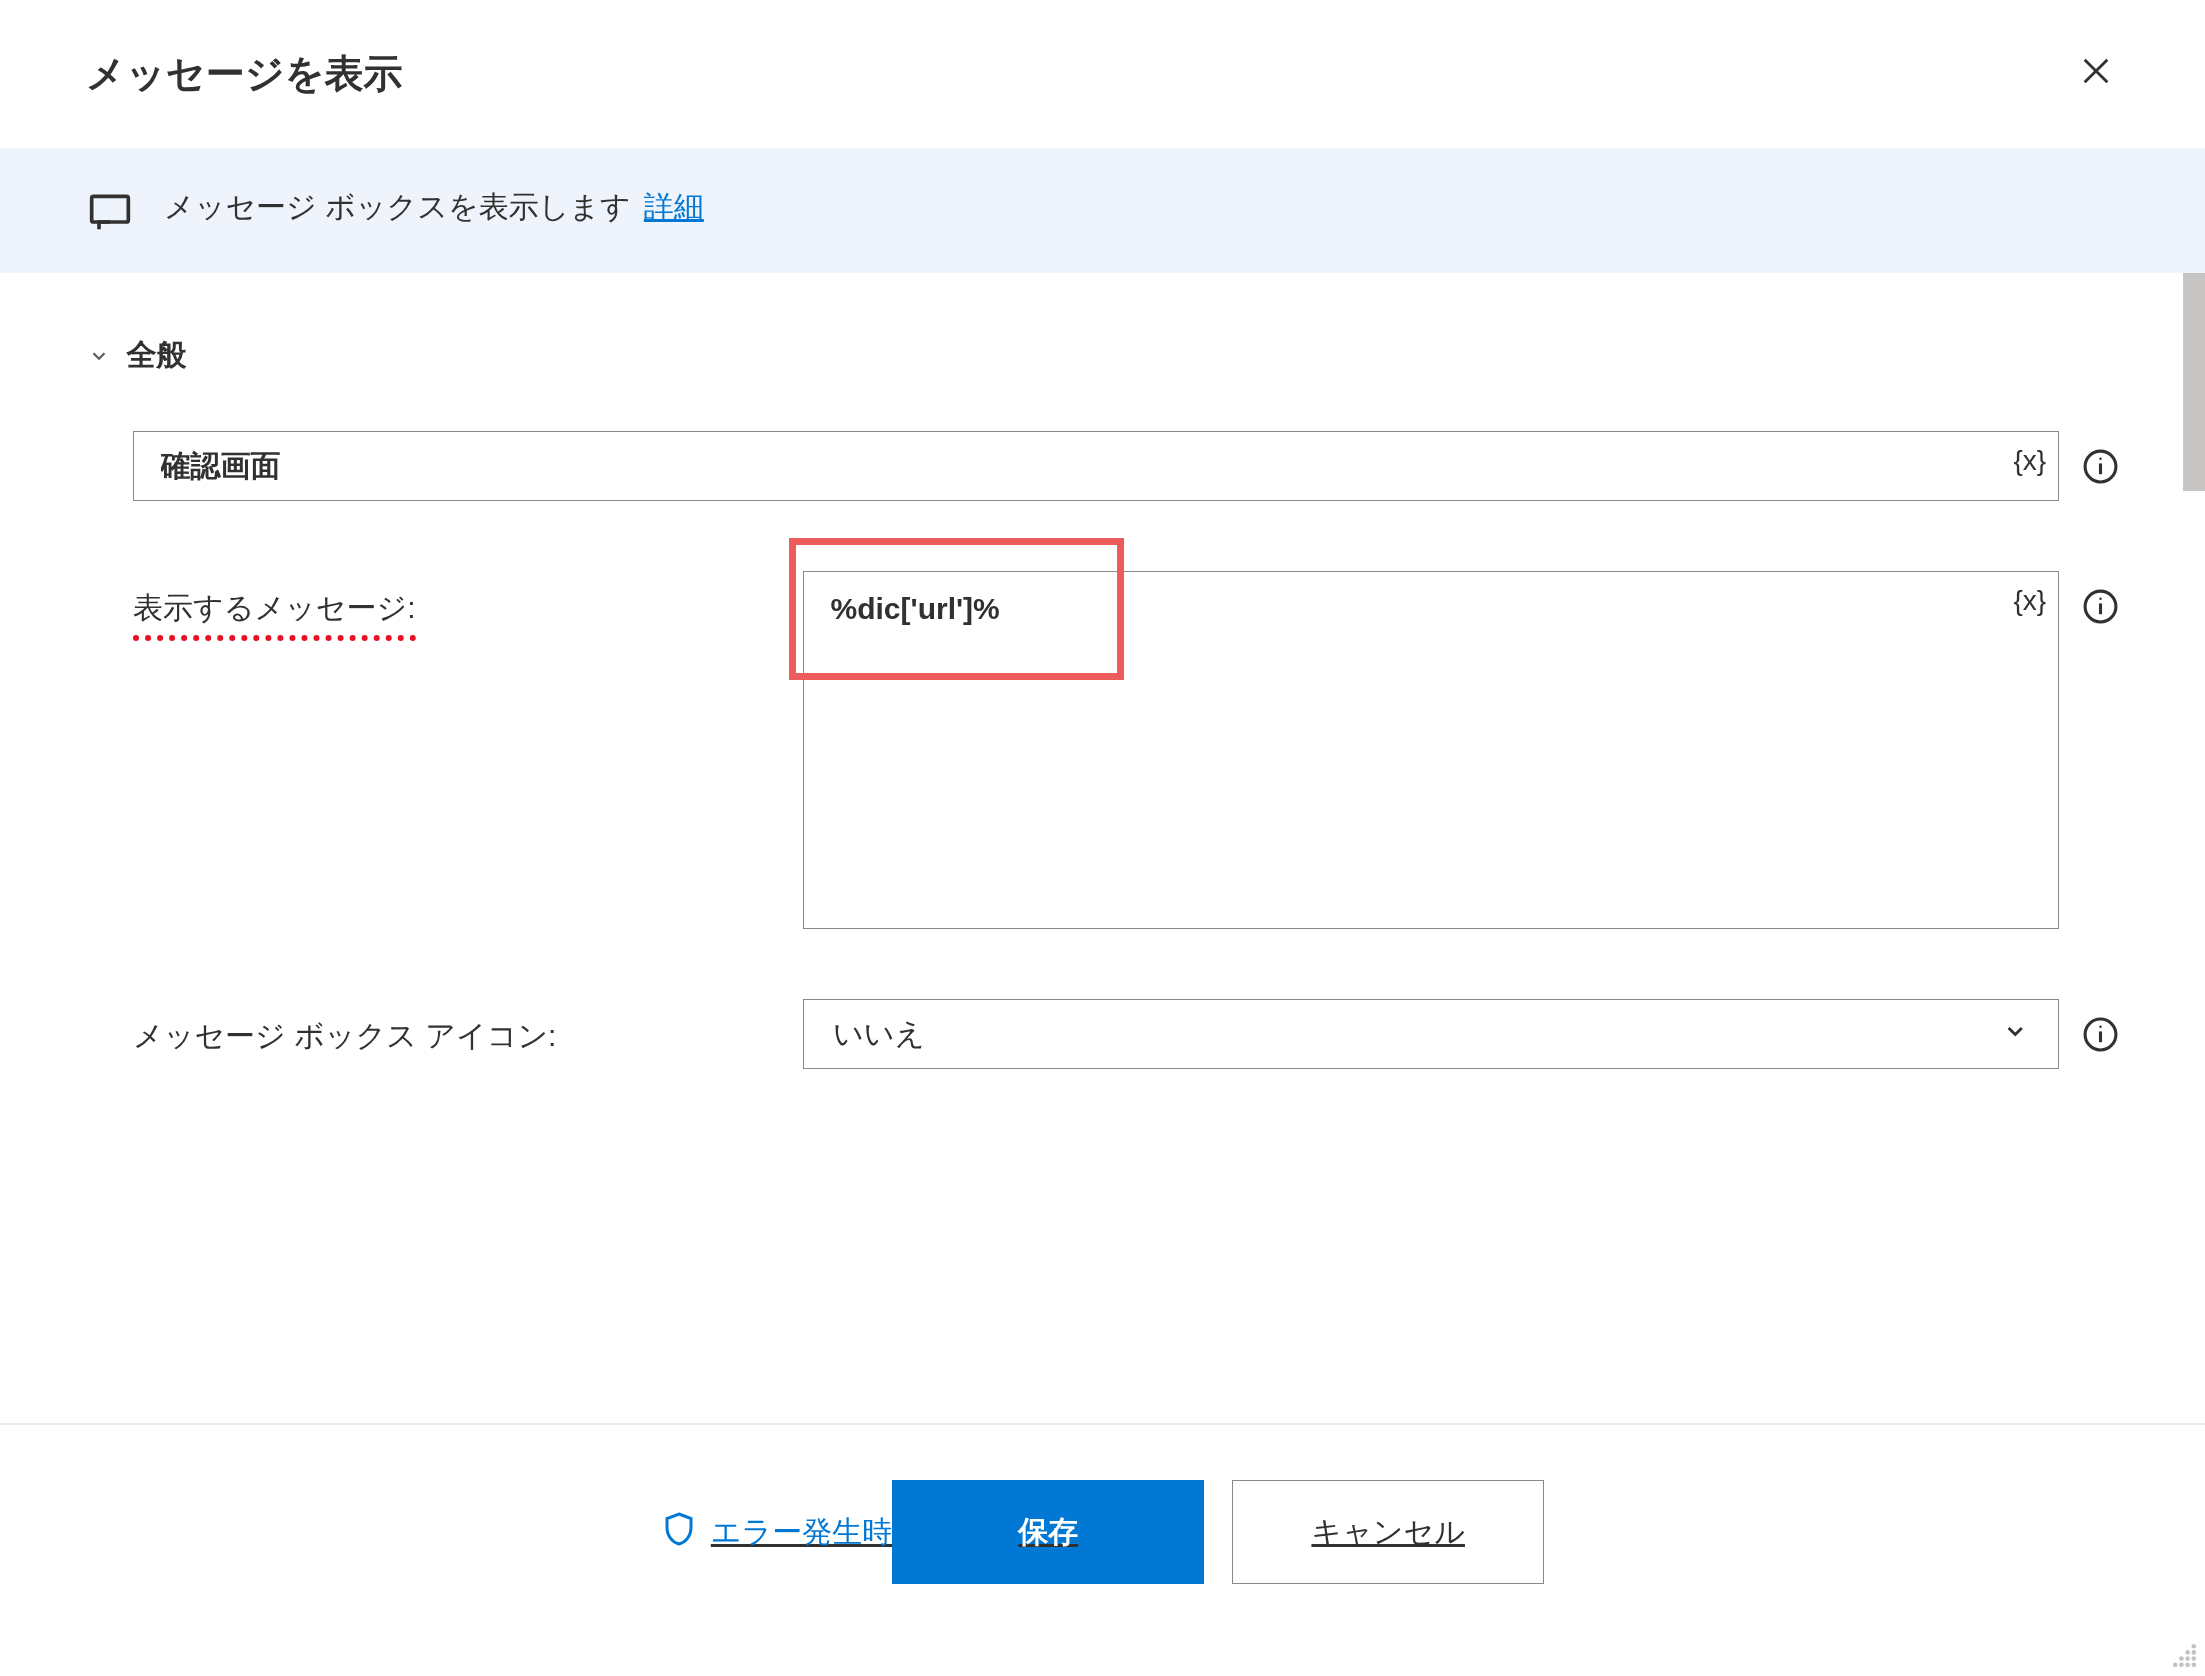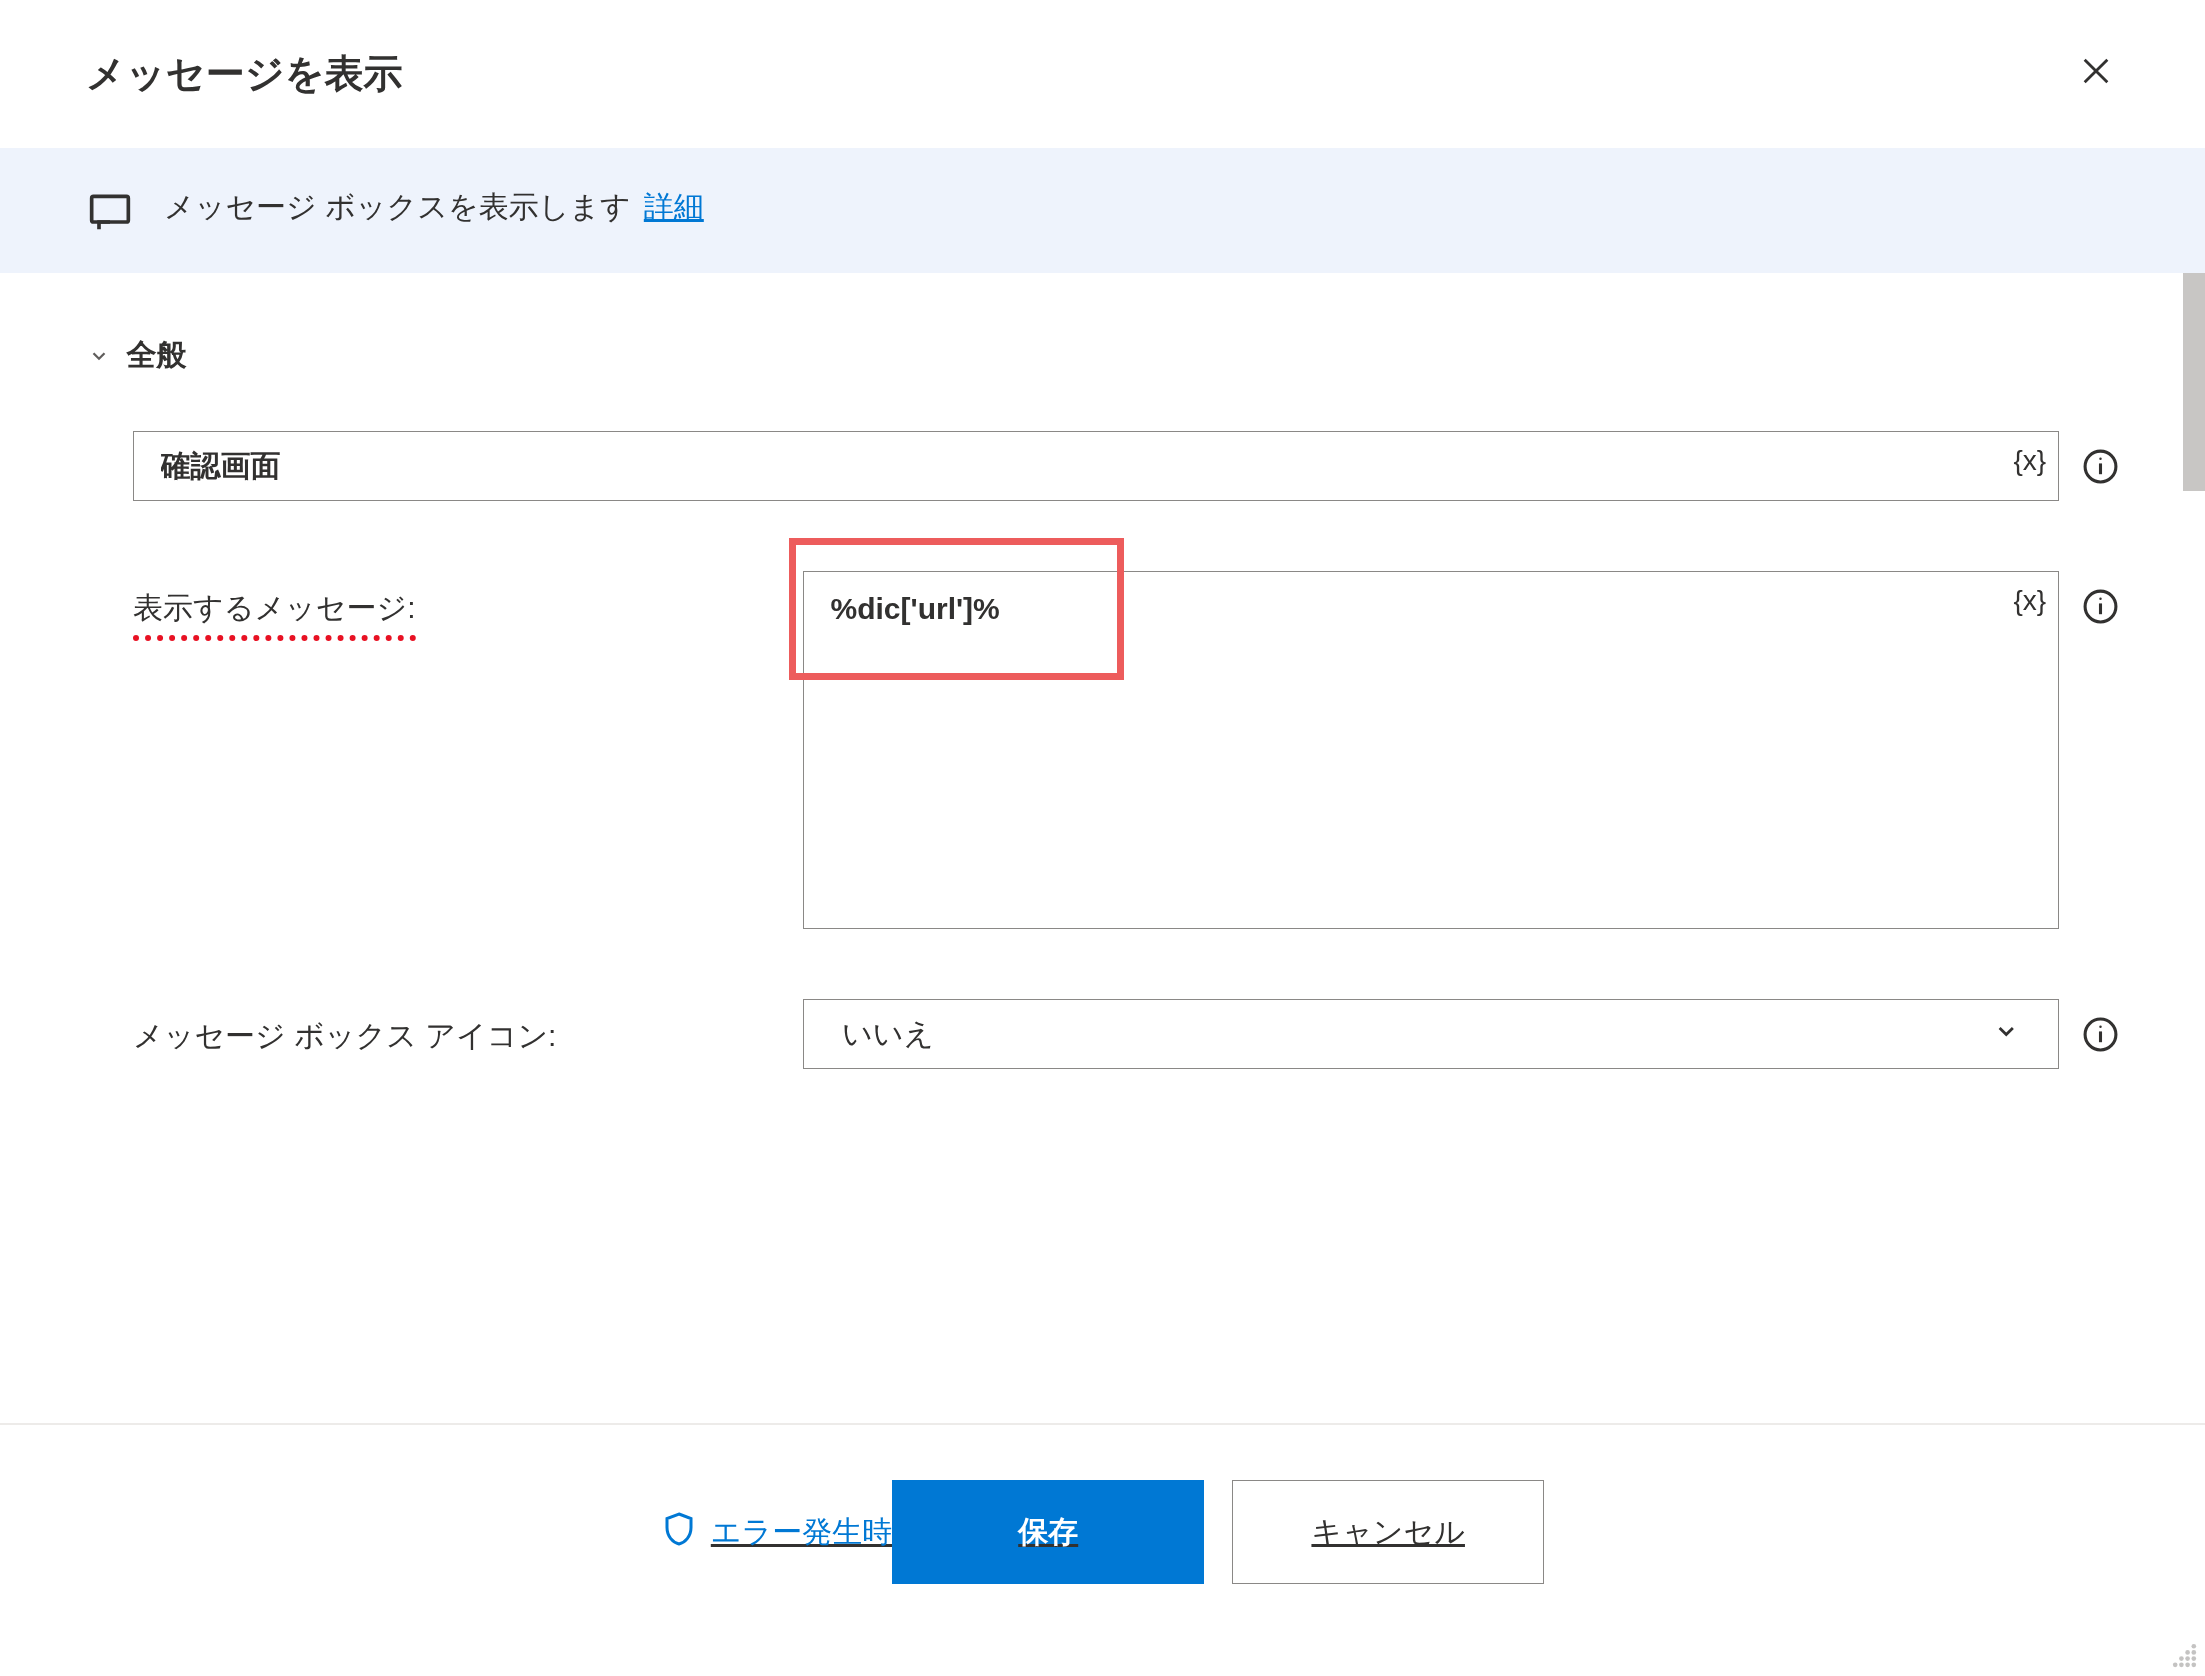--- a/index.html
+++ b/index.html
@@ -130,21 +130,21 @@
     height: 358px;
     resize: none;
     line-height: 1.3;
     font-weight: 600;
   }
   .select-box {
     display: flex;
     align-items: center;
     justify-content: space-between;
     cursor: pointer;
-    padding: 17px 38px;
+    padding: 17px 29px;
     height: 70px;
   }
   .select-box .sel-val { font-weight: 400; }
   .select-box .sel-chev svg { width: 26.5px; height: 26.5px; stroke: #323130; stroke-width: 2.5; fill: none; }
 
   .input-box {
     position: relative;
     flex: 1;
     display: flex;
   }

